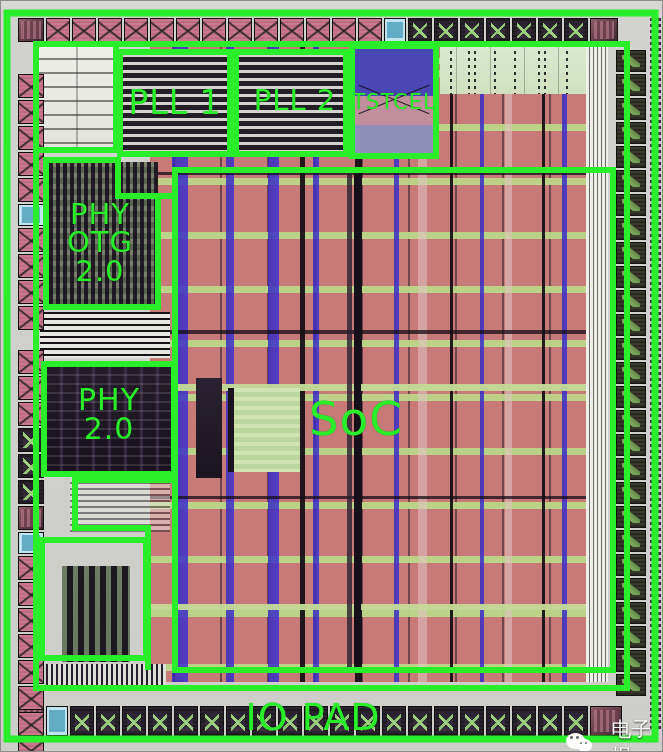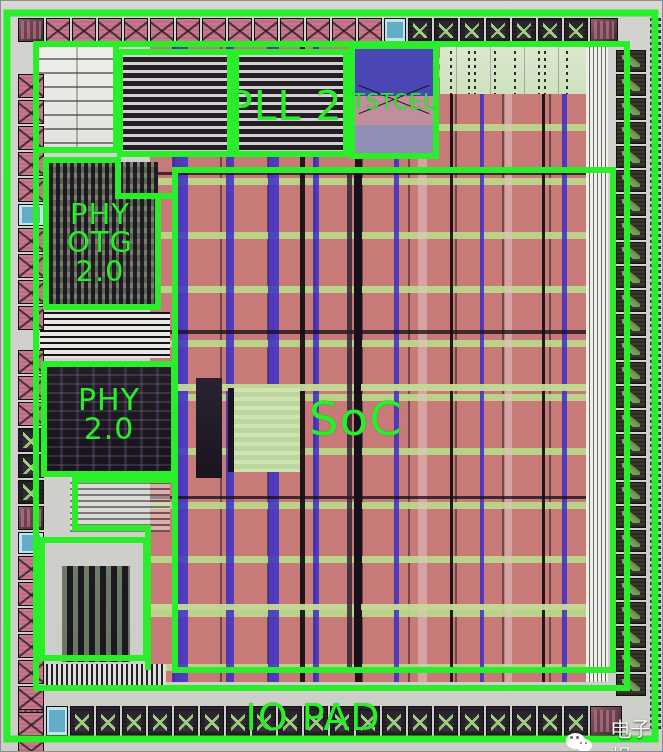--- a/index.html
+++ b/index.html
@@ -519,21 +519,22 @@
 
       <path d="M 158 196 L 175 196 L 175 170 L 175 480 L 75 480 L 75 528
                L 148 528 L 148 670" fill="none" stroke-width="6"></path>
 
       <rect x="175" y="170" width="438" height="500"></rect>
 
       <path d="M 36 688 L 627 688"></path>
     </g>
   </svg>
 
-  <div class="lbl" style="left:228px;top:86px;width:110px;font-size:41px;">PLL 2</div>
+  <div class="lbl" style="left:120px;top:86px;width:110px;font-size:33px;">PLL 1</div>
+  <div class="lbl" style="left:240px;top:86px;width:110px;font-size:29px;">PLL 2</div>
   <div class="lbl" style="left:348px;top:92px;width:92px;font-size:21px;">TSTCEL</div>
   <div class="lbl" style="left:44px;top:200px;width:112px;font-size:29px;line-height:0.98;">PHY
 OTG
 2.0</div>
   <div class="lbl" style="left:44px;top:385px;width:130px;font-size:30px;line-height:0.98;">PHY
 2.0</div>
   <div class="lbl" style="left:238px;top:698px;width:150px;font-size:38px;">IO PAD</div>
   <div class="lbl" style="left:300px;top:395px;width:112px;font-size:47px;">SoC</div>
 
   <div class="watermark" style="left:566px;top:716px;">

